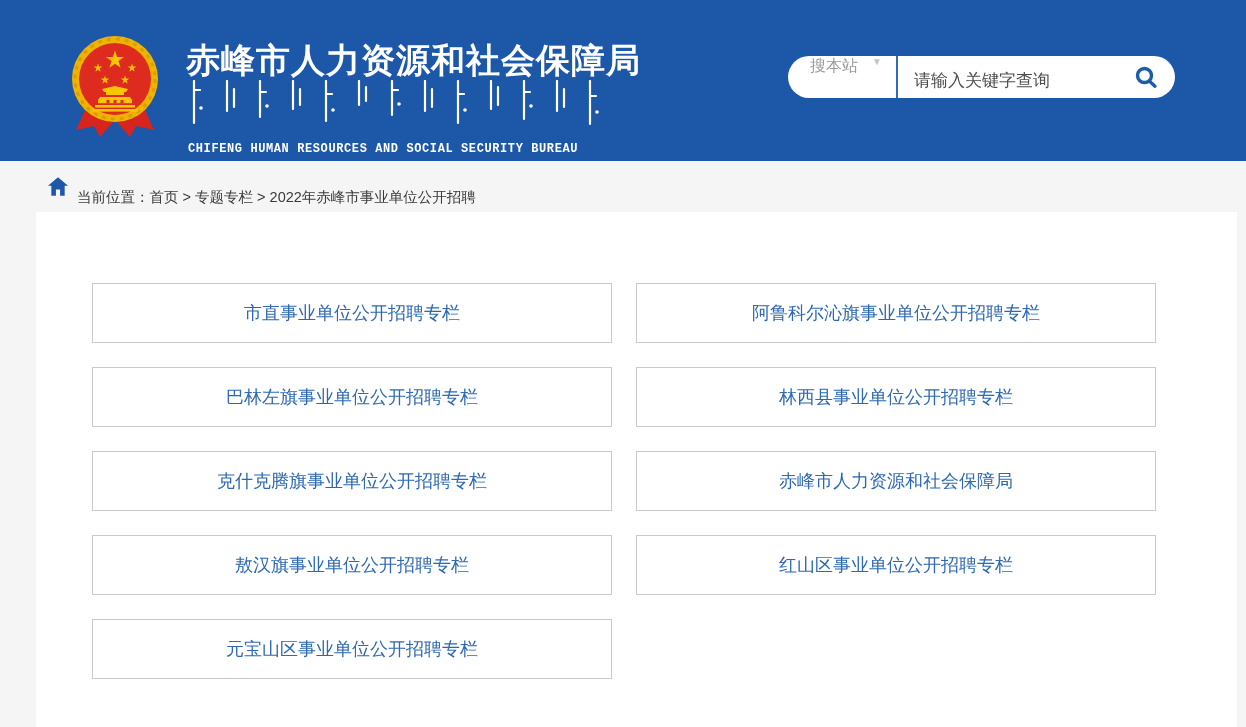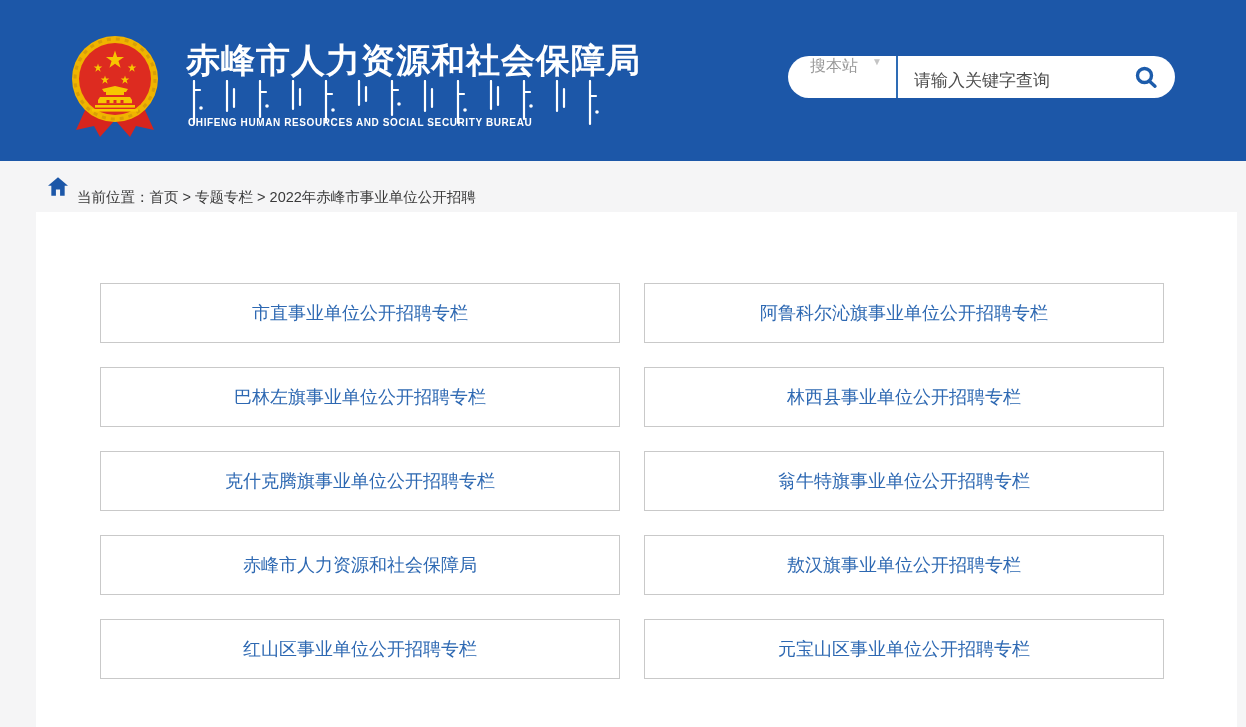--- a/index.html
+++ b/index.html
@@ -14,22 +14,22 @@
     background:#1c57a8;
     padding-left:28px;
   }
   .emblem{position:absolute;left:70px;top:34px;width:90px;height:104px;}
   .title-cn{
     position:absolute;left:186px;top:38px;
     color:#ffffff;font-size:34px;font-weight:bold;letter-spacing:1px;white-space:nowrap;
   }
   .mongolian{position:absolute;left:188px;top:80px;width:430px;height:46px;}
   .title-en{
-    position:absolute;left:188px;top:117px;
-    color:#ffffff;font-size:10px;font-weight:600;letter-spacing:0.6px;white-space:nowrap;
+    position:absolute;left:188px;top:142px;
+    color:#ffffff;font-size:12px;font-weight:600;letter-spacing:0.6px;white-space:nowrap;font-family:Liberation Mono, monospace;
   }
   .search-pill{
     position:absolute;left:788px;top:56px;width:387px;height:42px;
     background:#ffffff;border-radius:21px;display:flex;align-items:center;overflow:hidden;
   }
   .scope{display:flex;align-items:flex-start;height:100%;cursor:pointer;}
   .scope-label{margin-left:22px;color:#9a9a9a;font-size:16px;}
   .caret{color:#c4c4c4;font-size:10px;margin-left:14px;}
   .pill-divider{width:2px;align-self:stretch;background:#2e6cb5;margin-left:14px;}
   .search-input{
@@ -51,21 +51,21 @@
   .home-icon{margin-left:48px;width:20px;height:19px;flex:0 0 auto;}
   .breadcrumb-text{margin-left:9px;font-size:14.5px;color:#3a3a3a;white-space:nowrap;margin-top:22px;}
   .bc-item{color:#3a3a3a;}
   .bc-item[data-interactable="true"]{cursor:pointer;}
   .bc-sep{color:#3a3a3a;}
   
   .card{
     position:absolute;left:36px;top:212px;width:1201px;height:515px;background:#ffffff;
   }
   .grid{
-    position:absolute;left:64px;top:71px;
+    position:absolute;left:56px;top:71px;
     display:grid;grid-template-columns:520px 520px;column-gap:50px;row-gap:23px;gap:24px;
   }
   .link-card{
     height:58px;border:1px solid #c9c9c9;background:#ffffff;
     display:flex;align-items:center;justify-content:center;
     color:#2d68b2;font-size:18px;cursor:pointer;text-decoration:none;white-space:nowrap;
   }
 </style>
 </head>
 <body>
@@ -146,19 +146,18 @@
   </div>
 </div>
 
 <div class="card" data-interactable="false">
   <div class="grid" data-interactable="false">
       <a class="link-card" data-interactable="true">市直事业单位公开招聘专栏</a>
       <a class="link-card" data-interactable="true">阿鲁科尔沁旗事业单位公开招聘专栏</a>
       <a class="link-card" data-interactable="true">巴林左旗事业单位公开招聘专栏</a>
       <a class="link-card" data-interactable="true">林西县事业单位公开招聘专栏</a>
       <a class="link-card" data-interactable="true">克什克腾旗事业单位公开招聘专栏</a>
-      <a class="link-card" data-interactable="true">翁牛特旗事业单位公开招聘专栏</a>
       <a class="link-card" data-interactable="true">赤峰市人力资源和社会保障局</a>
       <a class="link-card" data-interactable="true">敖汉旗事业单位公开招聘专栏</a>
       <a class="link-card" data-interactable="true">红山区事业单位公开招聘专栏</a>
       <a class="link-card" data-interactable="true">元宝山区事业单位公开招聘专栏</a>
     </div>
 </div>
 
 </body></html>

